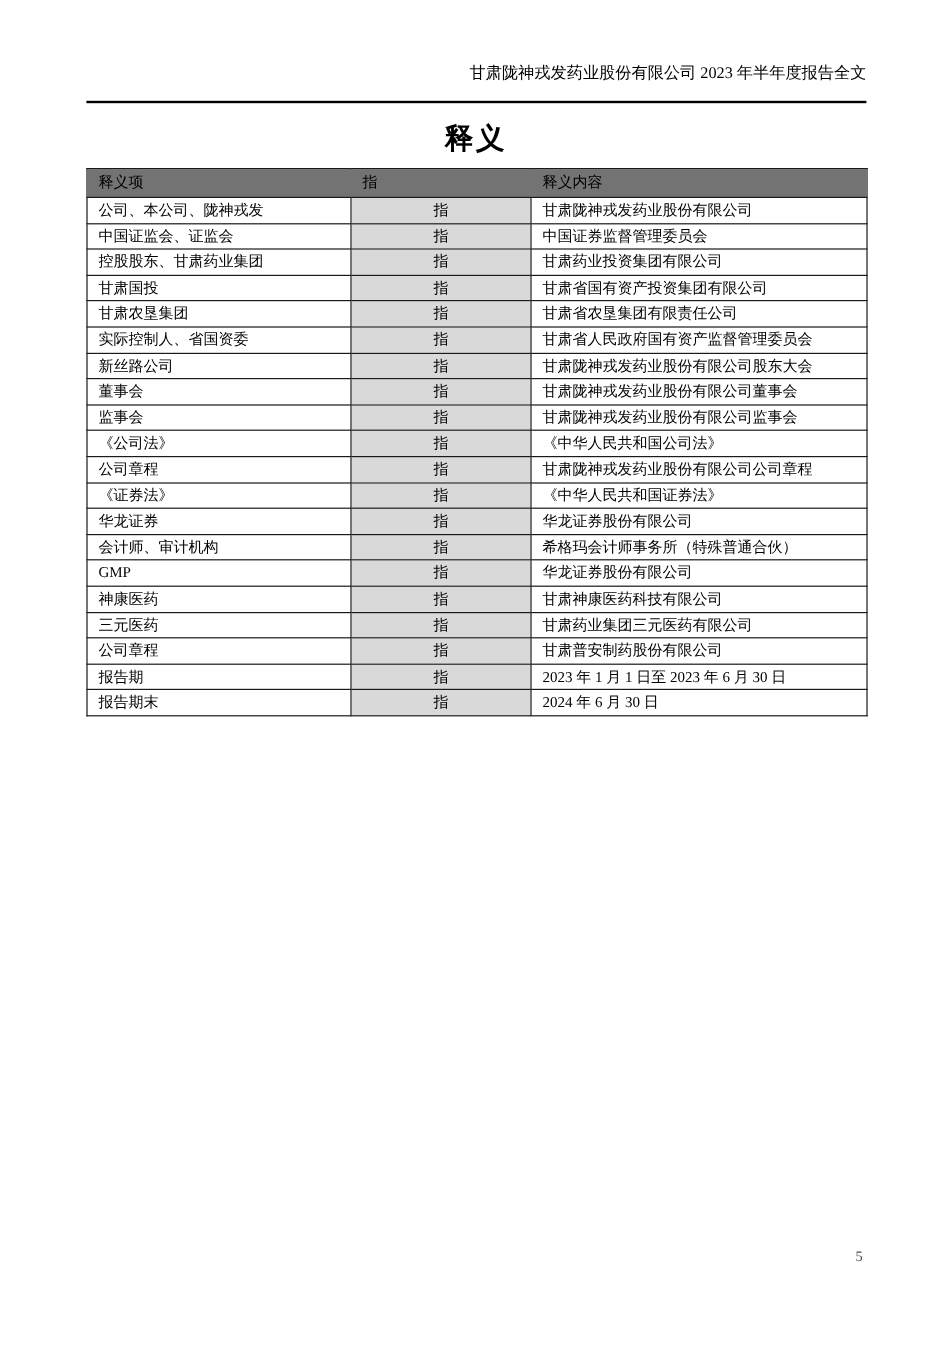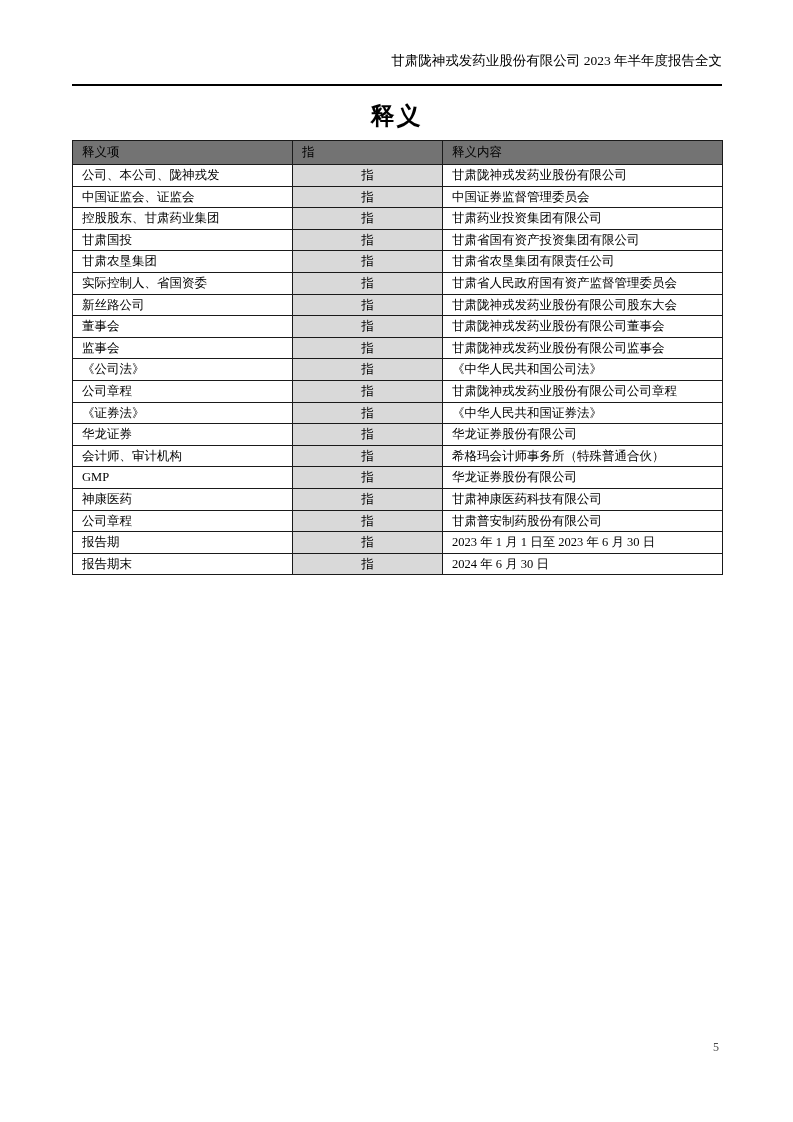--- a/index.html
+++ b/index.html
@@ -182,20 +182,25 @@
           <td class="col-term">GMP</td>
           <td class="col-zhi">指</td>
           <td class="col-def">华龙证券股份有限公司</td>
         </tr>
         <tr>
           <td class="col-term">神康医药</td>
           <td class="col-zhi">指</td>
           <td class="col-def">甘肃神康医药科技有限公司</td>
         </tr>
         <tr>
+          <td class="col-term">三元医药</td>
+          <td class="col-zhi">指</td>
+          <td class="col-def">甘肃药业集团三元医药有限公司</td>
+        </tr>
+        <tr>
           <td class="col-term">公司章程</td>
           <td class="col-zhi">指</td>
           <td class="col-def">甘肃普安制药股份有限公司</td>
         </tr>
         <tr>
           <td class="col-term">报告期</td>
           <td class="col-zhi">指</td>
           <td class="col-def">2023 年 1 月 1 日至 2023 年 6 月 30 日</td>
         </tr>
         <tr>

